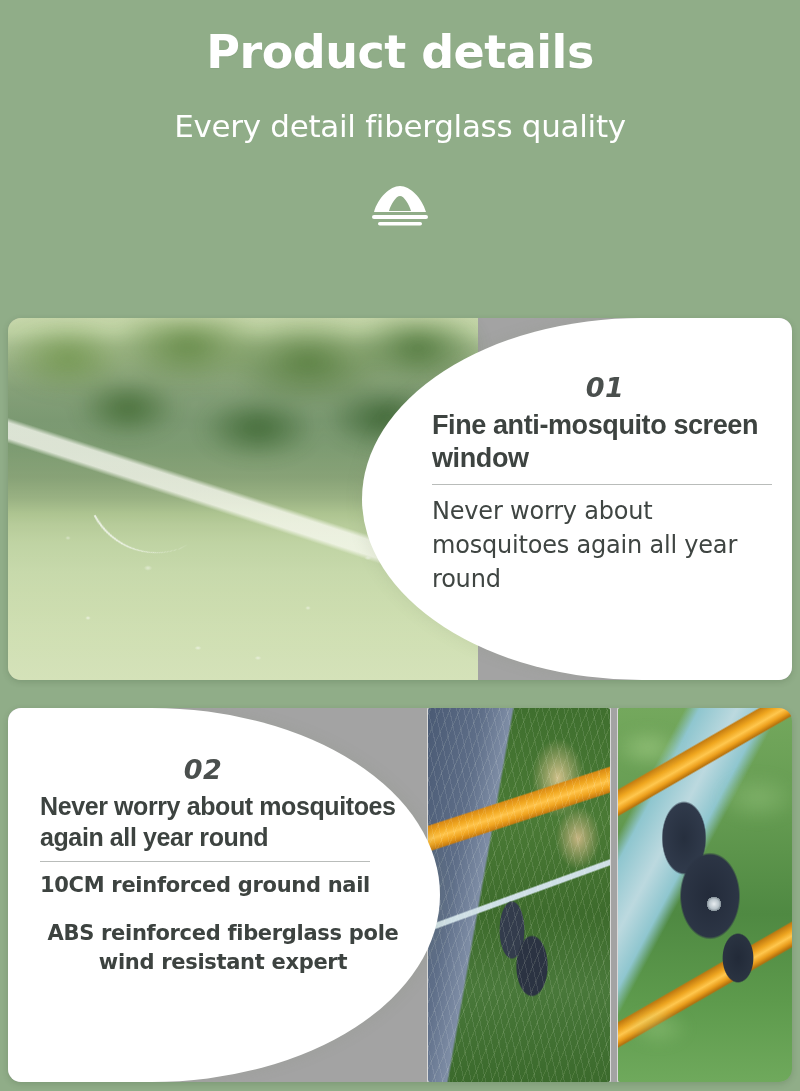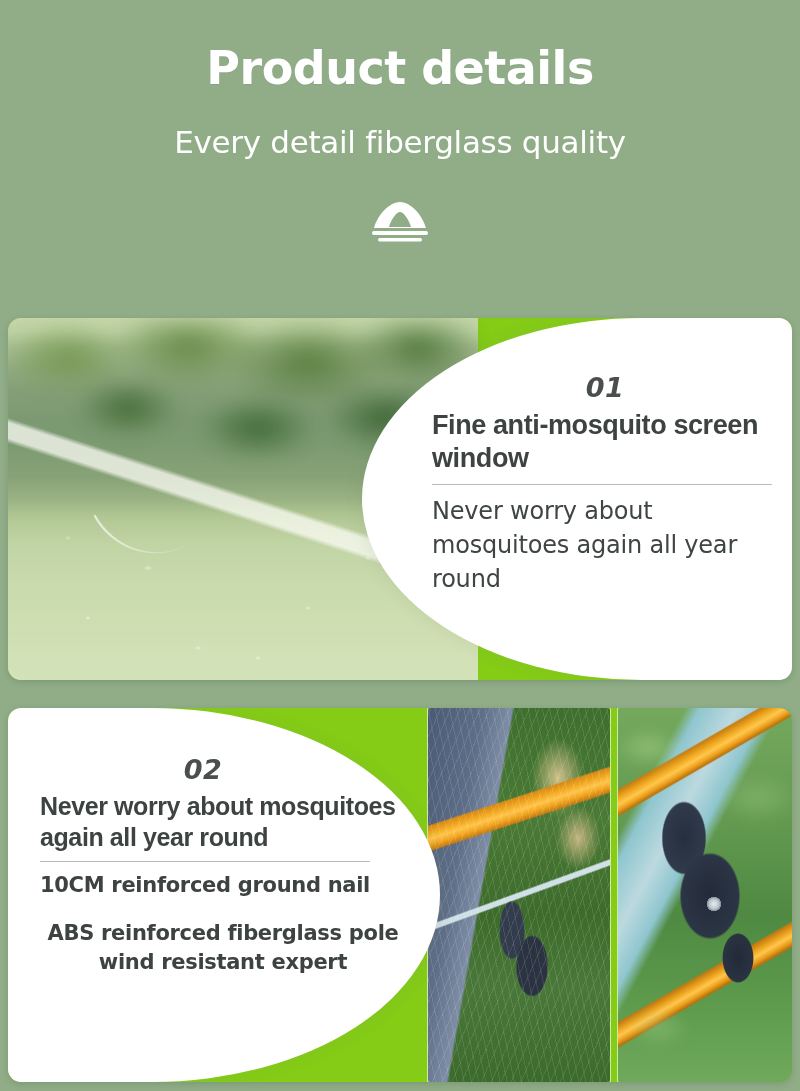--- a/index.html
+++ b/index.html
@@ -10,21 +10,21 @@
     background: #90ad88;
     font-family: "Liberation Sans", sans-serif;
     overflow: hidden;
     position: relative;
   }
 
   
   .header {
     width: 100%;
     text-align: center;
-    padding-top: 44px;
+    padding-top: 28px;
   }
 
   .page-title {
     font-family: "DejaVu Sans", sans-serif;
     font-size: 46px;
     font-weight: 700;
     color: #ffffff;
     letter-spacing: -0.5px;
     line-height: 1.05;
     text-shadow: 0 1px 1px rgba(0,0,0,0.05);
@@ -42,21 +42,21 @@
   .tent-icon-wrap {
     margin-top: 40px;
     display: flex;
     justify-content: center;
     align-items: center;
   }
 
   
   .card {
     position: absolute;
-    background: #84cc16;
+    background: #a3a3a3;
     border-radius: 13px;
     overflow: hidden;
     box-shadow: 0 2px 6px rgba(40,60,35,0.18);
   }
 
   #card-01 {
     left: 8px;
     top: 318px;
     width: 784px;
     height: 362px;

